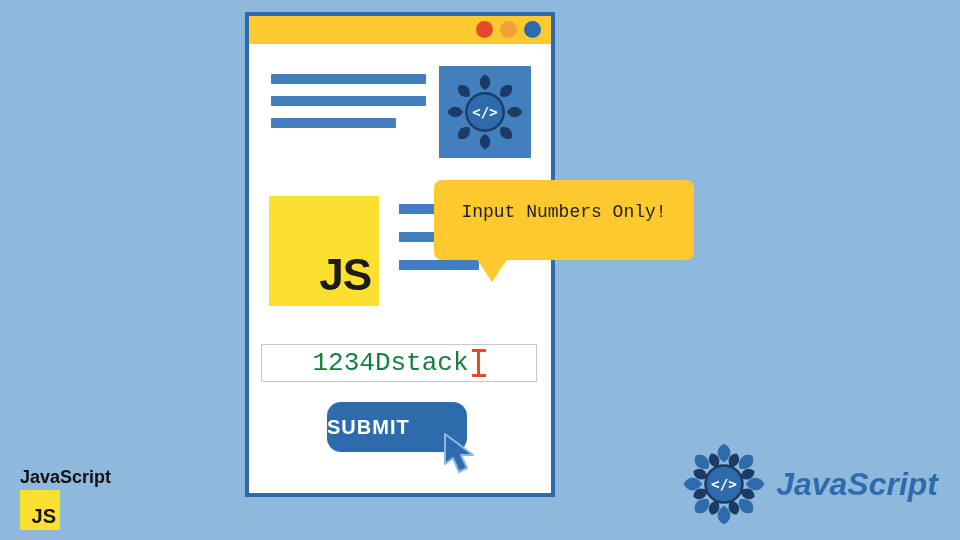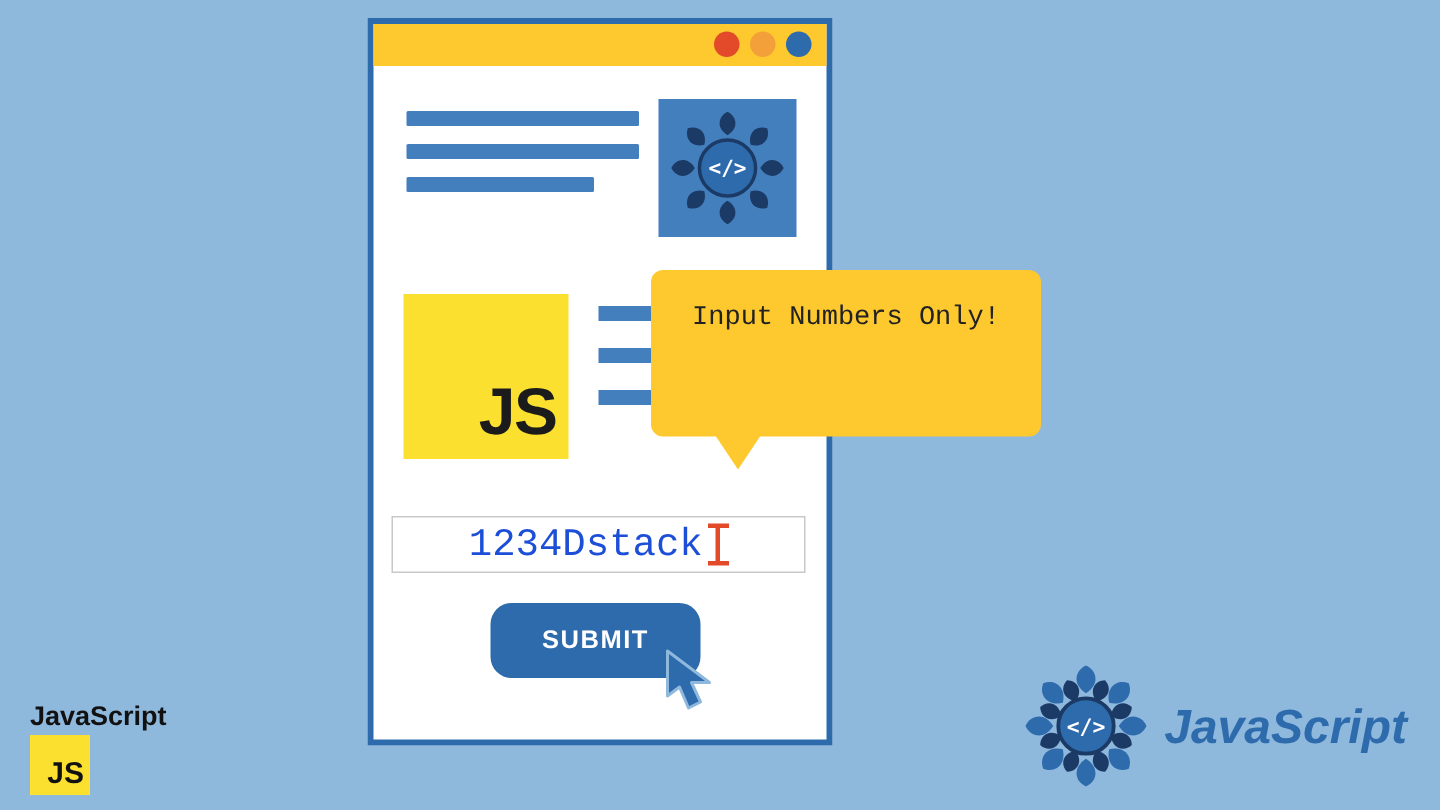--- a/index.html
+++ b/index.html
@@ -77,21 +77,21 @@
     top: 300px;
     width: 276px;
     height: 38px;
     background: #fff;
     border: 1px solid #c8c8c8;
     display: flex;
     align-items: center;
     justify-content: center;
     font-family: "Courier New", monospace;
     font-size: 26px;
-    color: #1d4ed8;
+    color: #15803d;
     letter-spacing: 0px;
   }
   .text-cursor {
     display: inline-block;
     width: 14px;
     height: 24px;
     position: relative;
     margin-left: 3px;
   }
   .text-cursor::before {
@@ -112,44 +112,44 @@
 
   .submit-btn {
     position: absolute;
     left: 78px;
     top: 358px;
     width: 140px;
     height: 50px;
     background: #2e6bad;
     border-radius: 14px;
     color: #fff;
-    font-size: 17px;
+    font-size: 20px;
     font-weight: 600;
     letter-spacing: 1px;
     display: flex;
     align-items: center;
-    justify-content: center;
+    justify-content: flex-start;
     border: none;
   }
 
   .pointer-cursor {
     position: absolute;
     left: 190px;
     top: 386px;
     width: 50px;
     height: 50px;
   }
 
   
   .tooltip {
     position: absolute;
     left: 434px;
     top: 180px;
     width: 260px;
-    height: 111px;
+    height: 80px;
     background: #fdc92e;
     border-radius: 8px;
     display: flex;
     align-items: flex-start;
     justify-content: center;
     padding-top: 22px;
     font-family: "Courier New", monospace;
     font-size: 18px;
     color: #222;
   }

